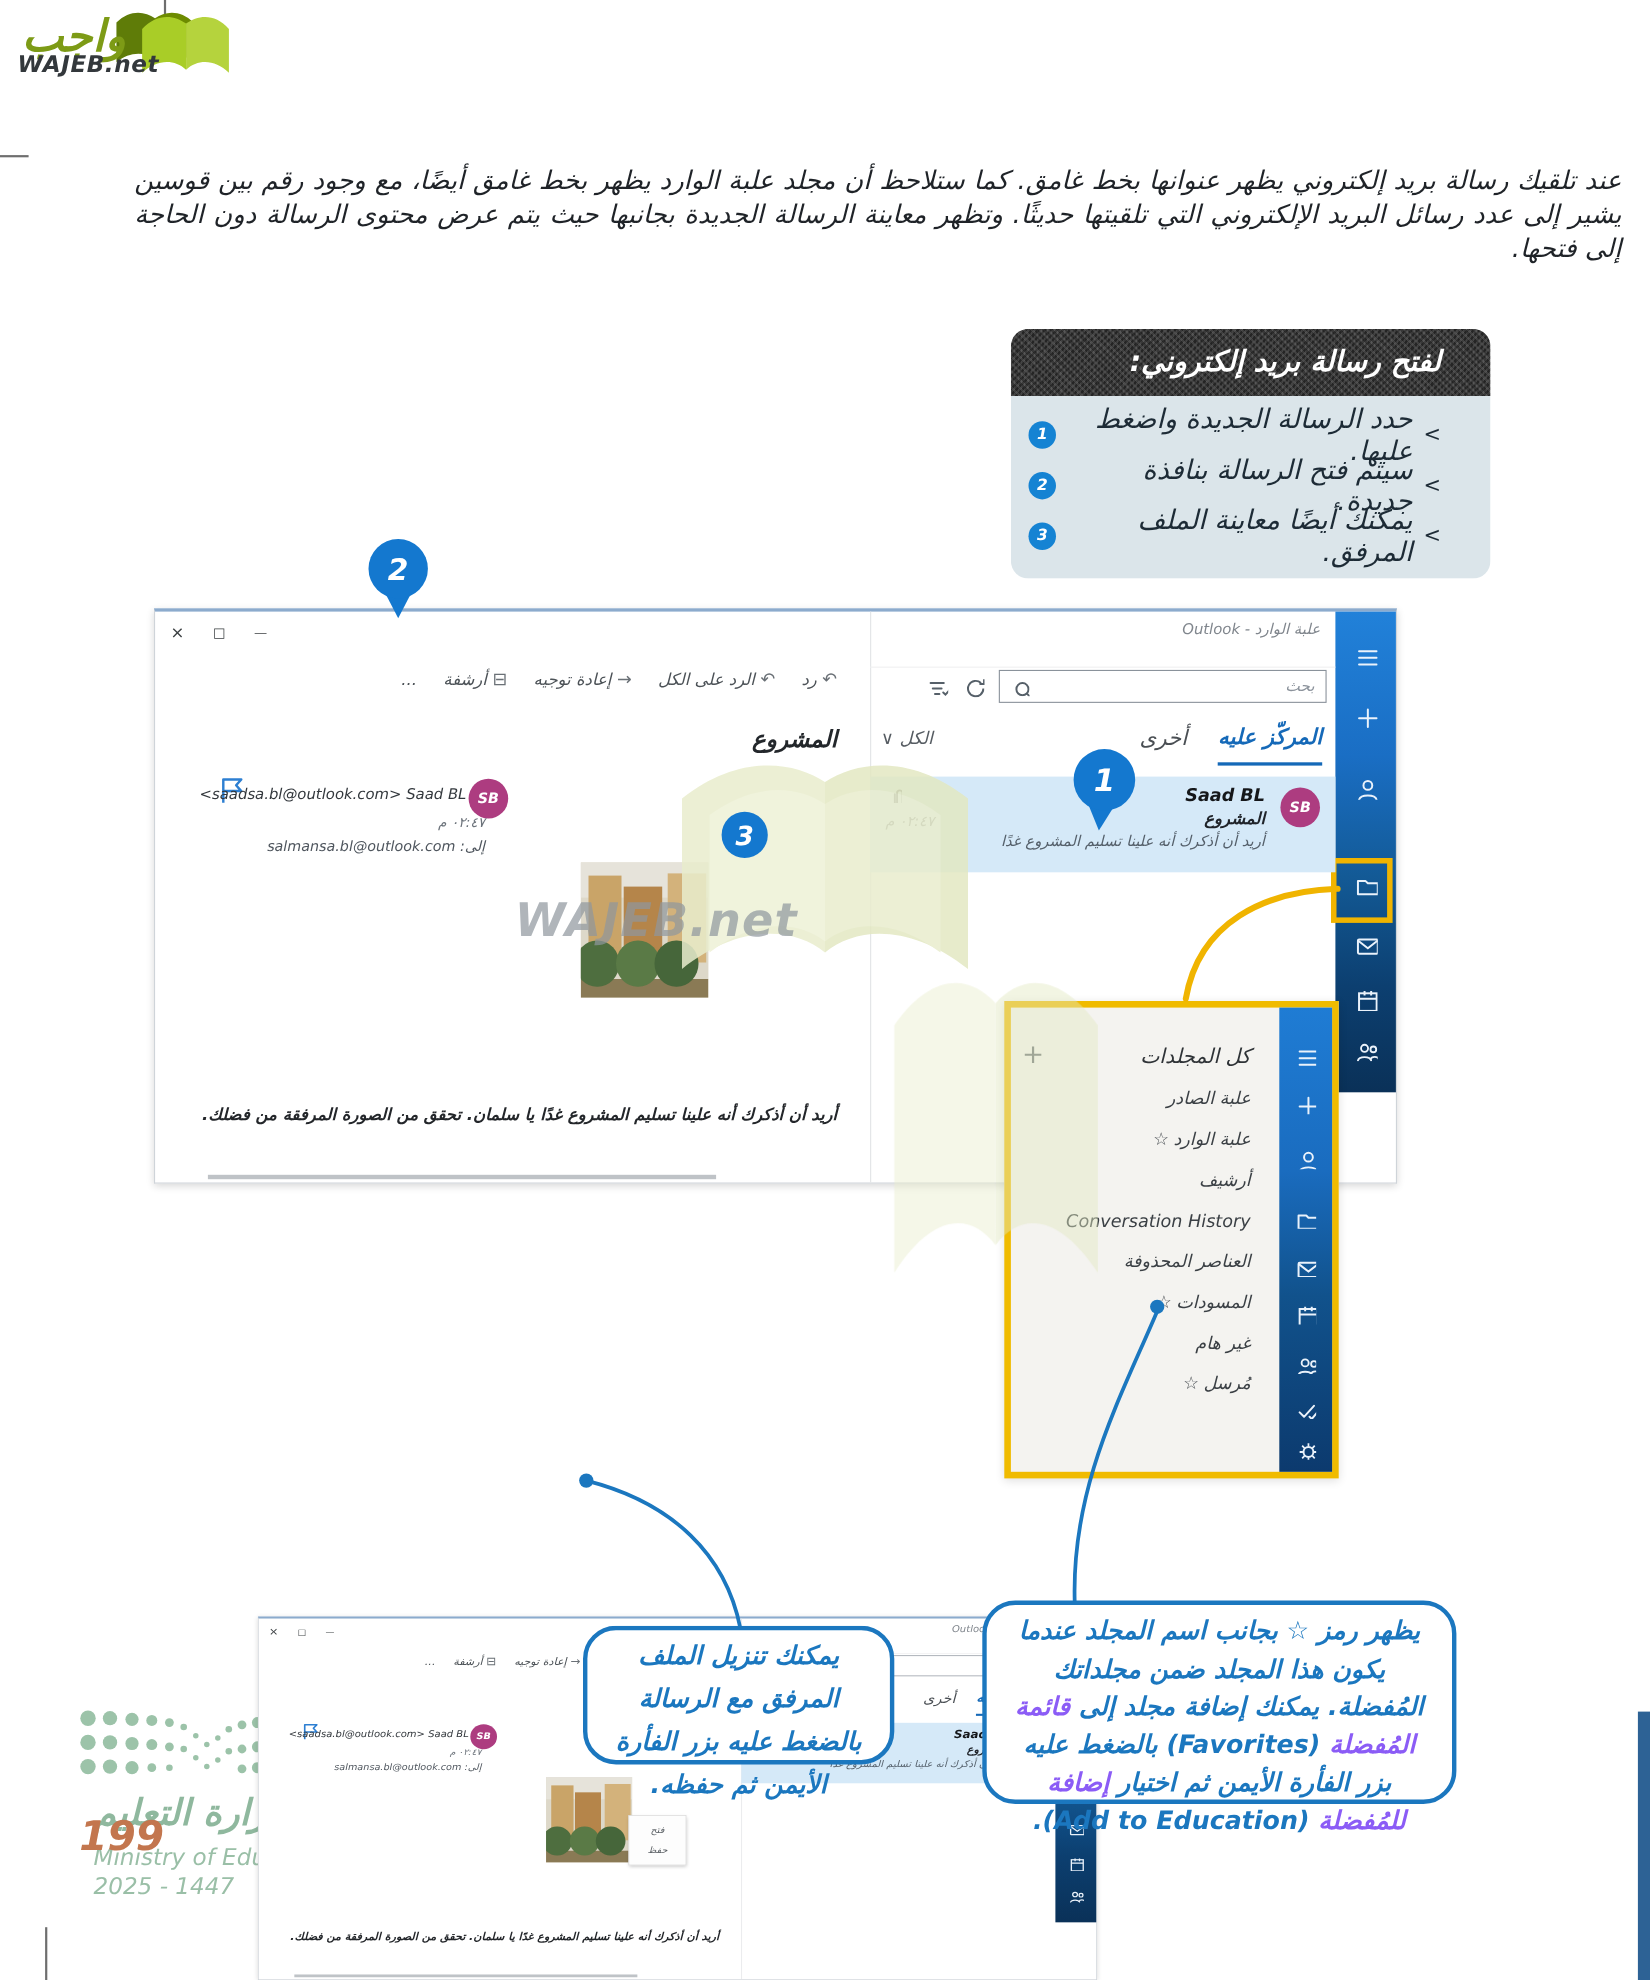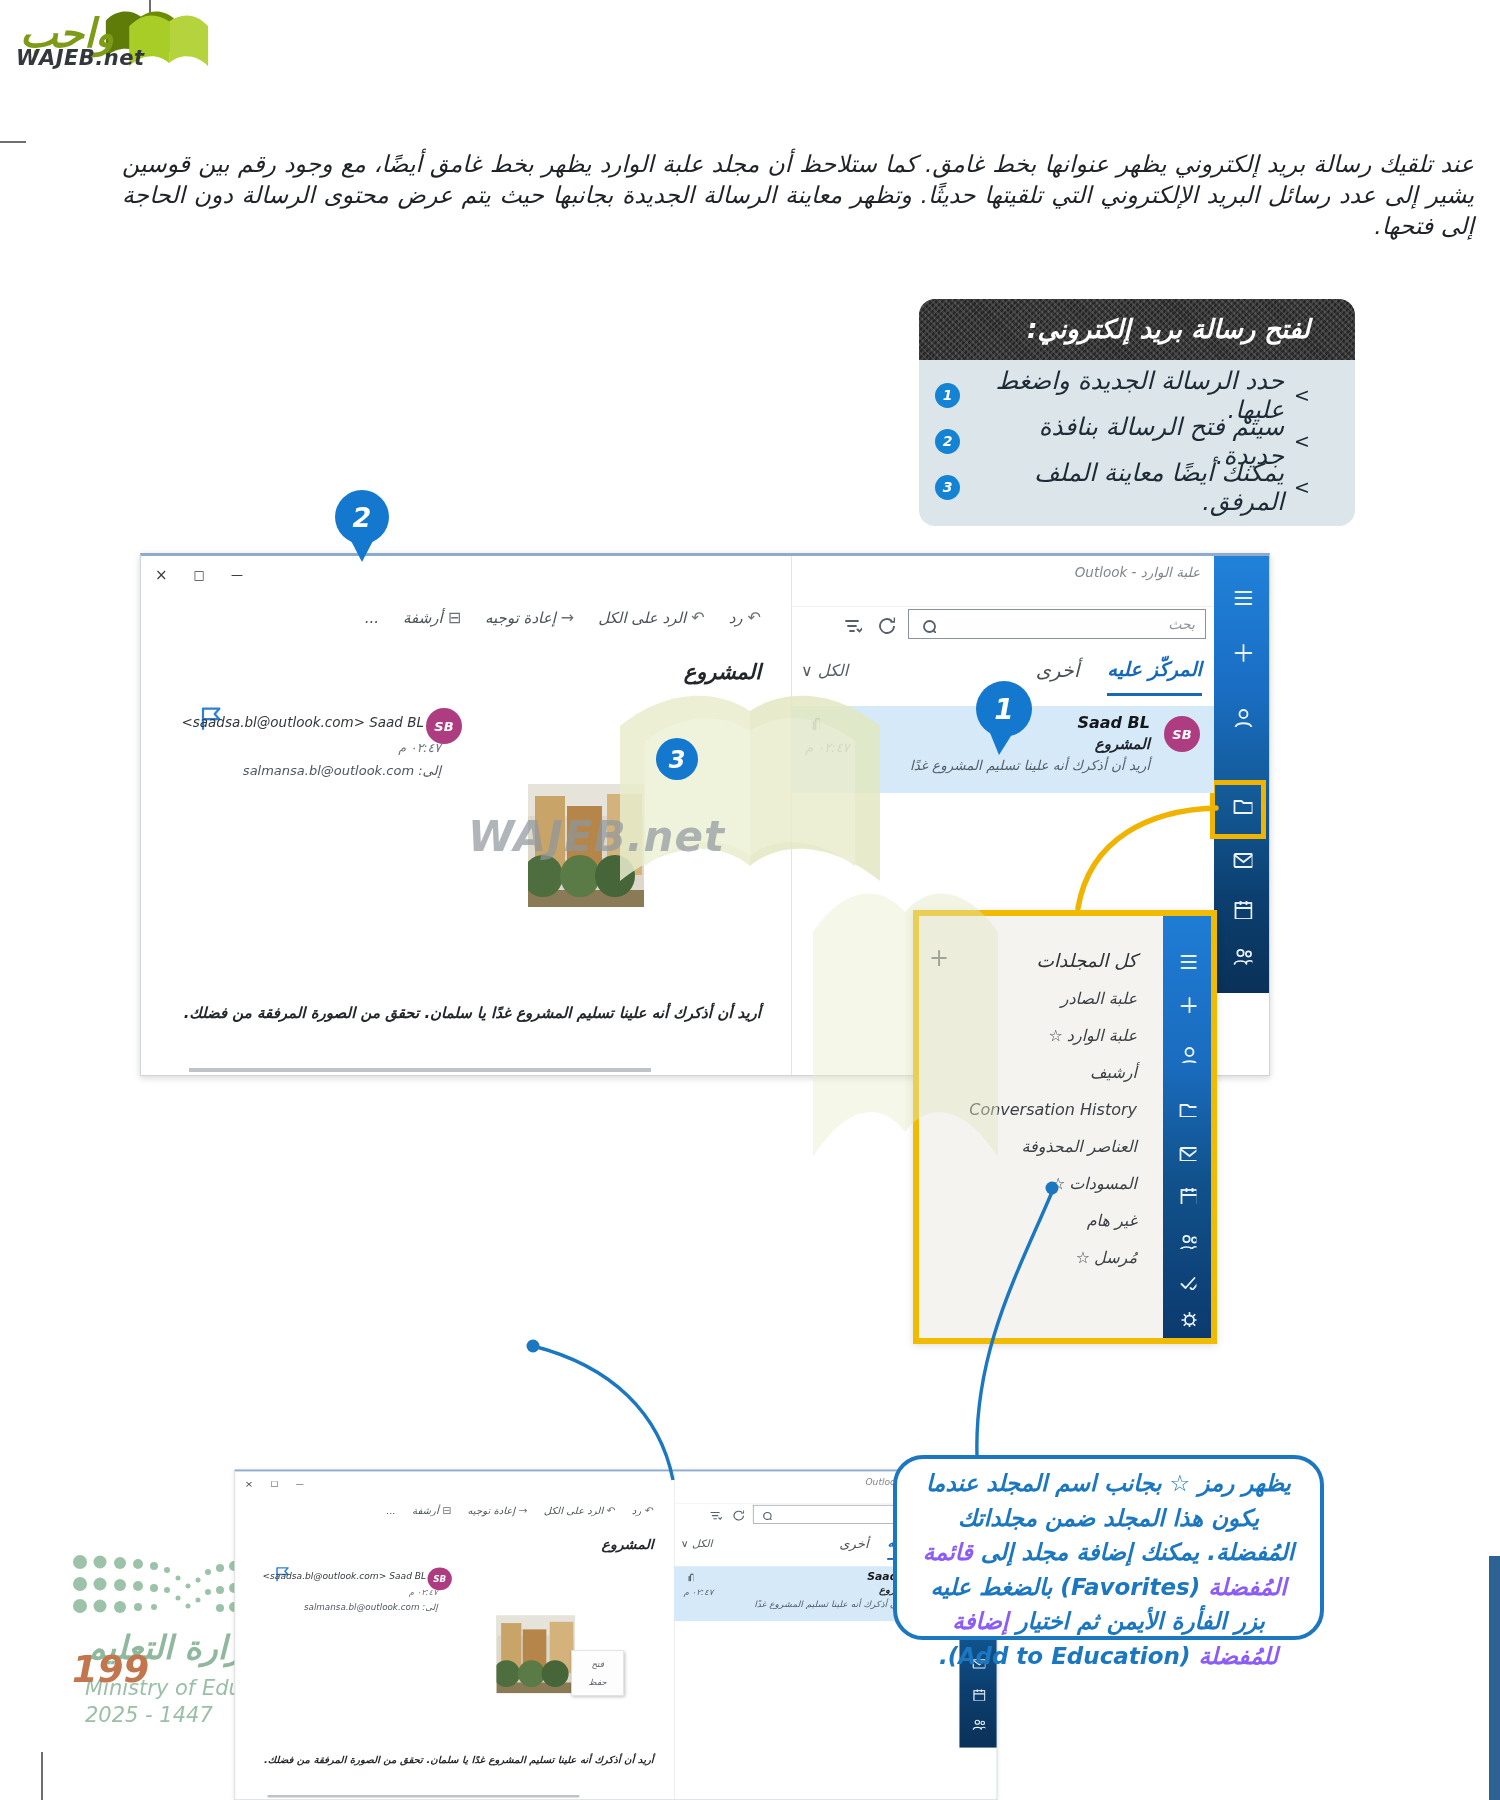--- a/index.html
+++ b/index.html
@@ -522,20 +522,21 @@
       <div class="ctx-menu">
         <span>فتح</span>
         <span>حفظ</span>
       </div>
       <div class="bodytext">أريد أن أذكرك أنه علينا تسليم المشروع غدًا يا سلمان. تحقق من الصورة المرفقة من فضلك.</div>
       <div class="bottomline"></div>
     </div>
   </div>
     </div>
 
+  <div id="co-left" class="callout">يمكنك تنزيل الملف المرفق مع الرسالة بالضغط عليه بزر الفأرة الأيمن ثم حفظه.</div>
   <div id="co-right" class="callout">
     <span>يظهر رمز ☆ بجانب اسم المجلد عندما يكون هذا المجلد ضمن مجلداتك المُفضلة. يمكنك إضافة مجلد إلى </span><span class="b">قائمة المُفضلة</span><span> (Favorites) بالضغط عليه بزر الفأرة الأيمن ثم اختيار </span><span class="b">إضافة للمُفضلة</span><span> (Add to Education).</span>
   </div>
 
   <svg id="overlay" class="abs" width="1500" height="1800">
     <path d="M1216,808 C1150,810 1090,838 1078,908" fill="none" stroke="#f0b400" stroke-width="5.5" stroke-linecap="round"></path>
     <circle cx="1052" cy="1188" r="6.5" fill="#1b77bf"></circle>
     <path d="M1052,1192 C1018,1272 974,1352 977,1456" fill="none" stroke="#1b77bf" stroke-width="3.4"></path>
     <circle cx="533" cy="1346" r="6.5" fill="#1b77bf"></circle>
     <path d="M533,1346 C612,1366 660,1414 673,1480" fill="none" stroke="#1b77bf" stroke-width="3.4"></path>

